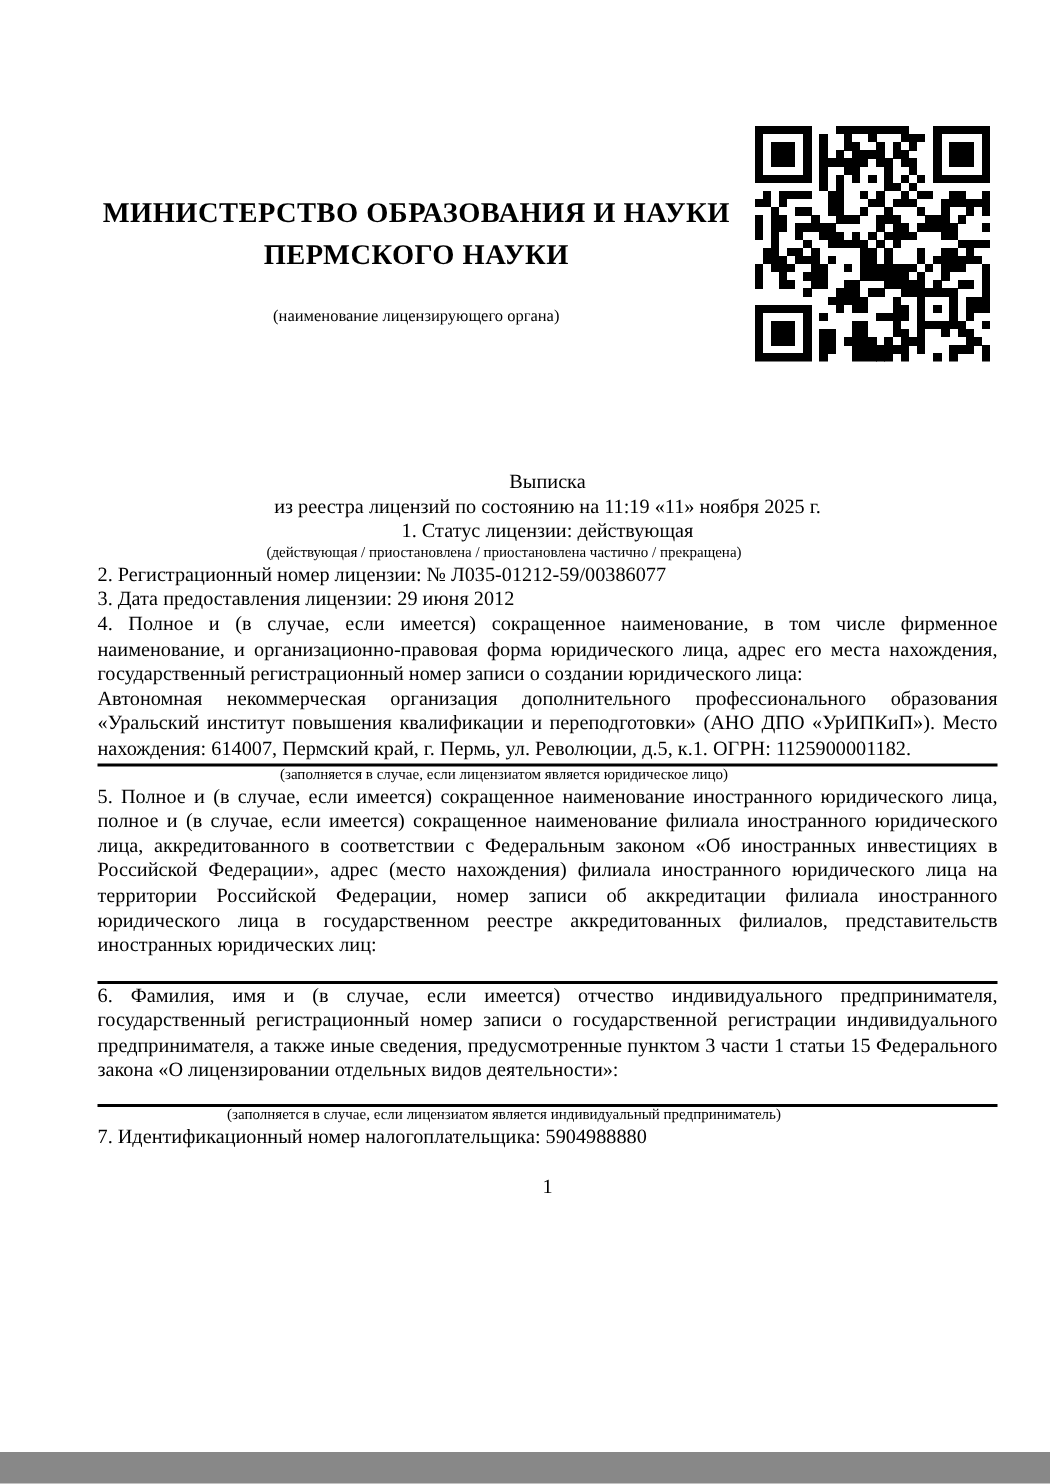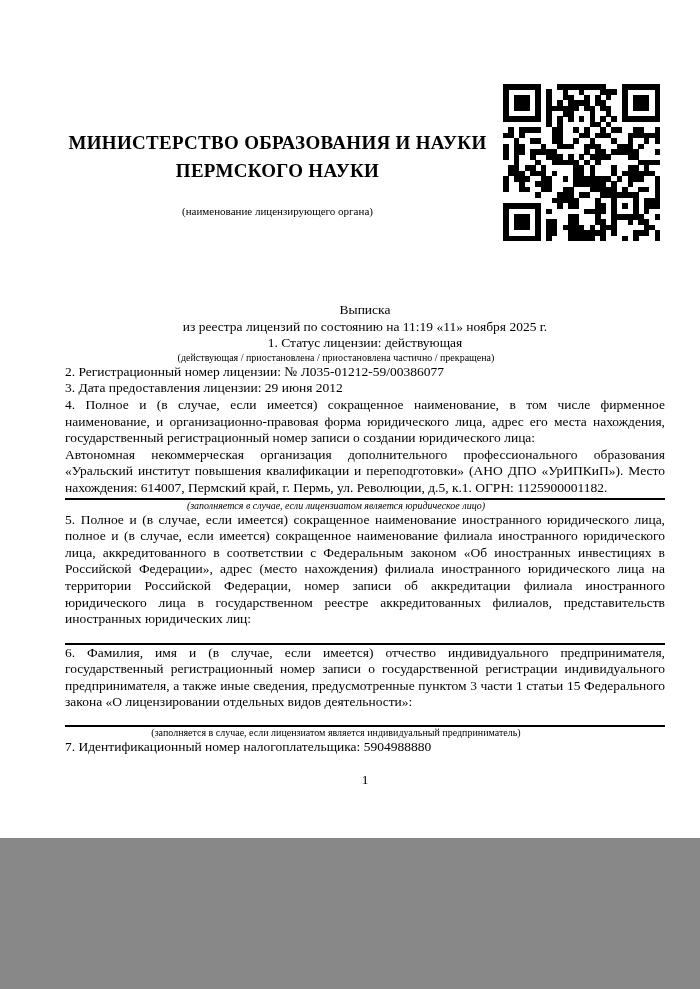--- a/index.html
+++ b/index.html
@@ -1,45 +1,45 @@
 <!DOCTYPE html>
 <html lang="ru"><head>
 <meta charset="utf-8">
 <style>
   html,body{margin:0;padding:0;background:#888;}
   .page{
     position:relative;
-    width:700px;height:838px;
+    width:700px;height:968px;
     margin:0 auto;
     background:#ffffff;
     color:#000;
     font-family:"Liberation Serif","DejaVu Serif",serif;
     overflow:hidden;
   }
   
   .qr{position:absolute;top:84px;left:503px;width:157px;height:157px;}
   
   .header{position:absolute;top:129px;left:65px;width:425px;text-align:center;}
   .ministry{font-size:19px;font-weight:bold;line-height:28px;letter-spacing:.3px;}
   .hcaption{font-size:11px;line-height:13px;margin-top:20px;}
   
-  .flow{position:absolute;top:0;left:65px;width:600px;font-size:13.5px;line-height:16.6px;}
+  .flow{position:absolute;top:11px;left:65px;width:600px;font-size:13.5px;line-height:16.6px;}
   .flow p{margin:0;}
   .title{margin-top:302px;text-align:center;}
   .para{text-align:justify;}
   .caption{font-size:10px;line-height:12px;text-align:center;}
   .cap-indent{padding-right:58px;}
   .rule{border-top:2px solid #000;height:0;}
   .mt-item1{margin-top:34px;text-align:center;}
   .mt-cap1{margin-top:3px;}
   .mt-item2{margin-top:20px;}
   .mt-item3{margin-top:17px;}
   .mt-item4{margin-top:15px;}
   .mt-rule4{margin-top:1px;}
-  .mt-cap4{margin-top:3px;font-style:italic;}
+  .mt-cap4{margin-top:3px;}
   .mt-item5{margin-top:19px;}
   .mt-rule5{margin-top:15px;}
   .mt-cap5{margin-top:4px;}
   .mt-item6{margin-top:21px;}
   .mt-rule6{margin-top:14px;}
   .mt-cap6{margin-top:4px;text-align:center;}
   .mt-item7{margin-top:20px;}
   .footer{margin-top:16px;text-align:center;}
 </style>
 </head>

